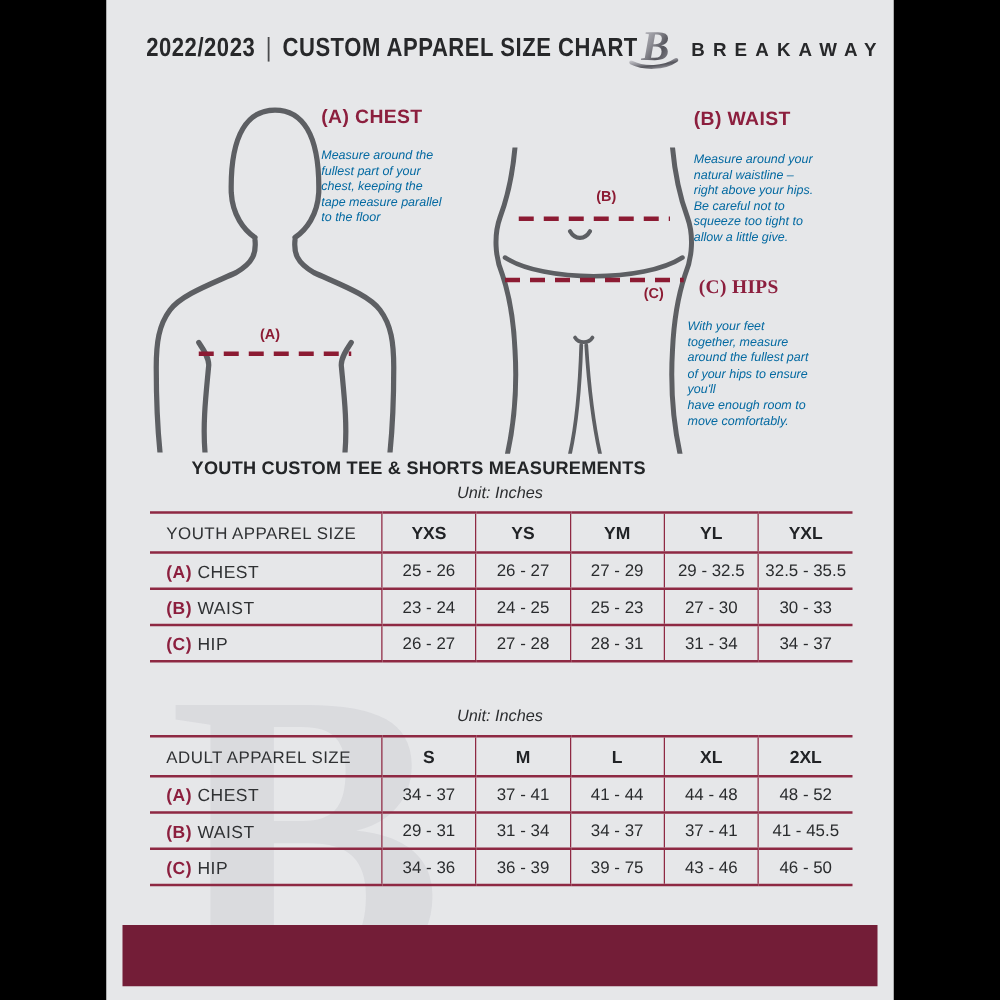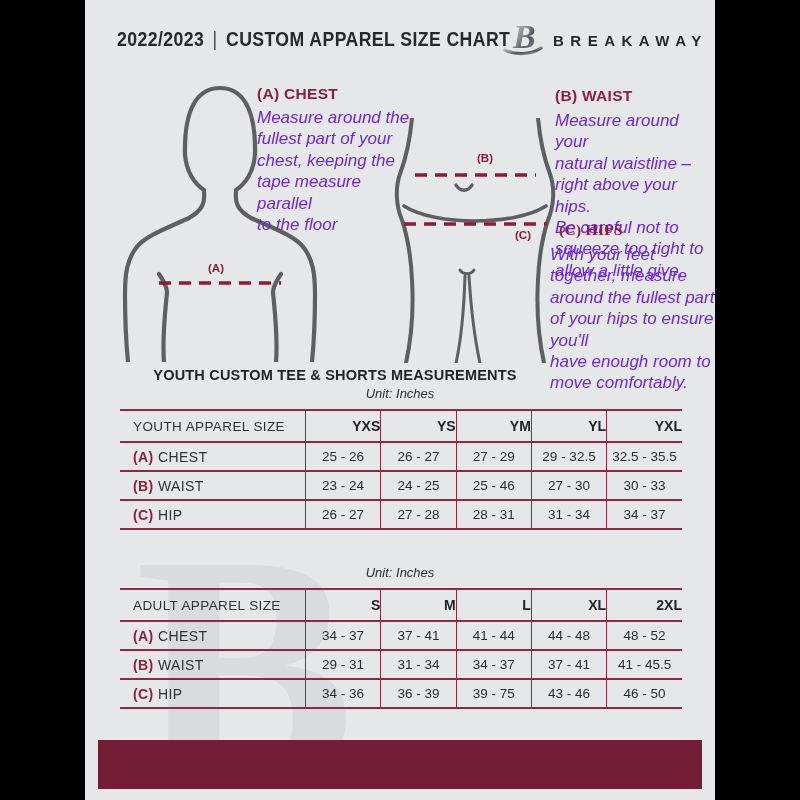--- a/index.html
+++ b/index.html
@@ -46,22 +46,22 @@
   .lbl-a { left:123px; top:262px; }
   .lbl-b { left:392px; top:152px; }
   .lbl-c { left:430px; top:229px; }
   
   .guide-h {
     position:absolute; z-index:1;
     font-size:15.5px; font-weight:800; color:#8c1f3e; letter-spacing:.3px;
   }
   .guide-b {
     position:absolute; z-index:1;
-    font-size:17px; font-style:italic; color:#6d28d9;
-    line-height:1.26; white-space:pre-line;
+    font-size:10px; font-style:italic; color:#0369a1;
+    line-height:1.26; white-space:pre-line;margin-top:12px;
   }
   .g-chest-h { left:172px; top:85px; }
   .g-chest-b { left:172px; top:107px; width:160px; }
   .g-waist-h { left:470px; top:87px; }
   .g-waist-b { left:470px; top:110px; width:160px; }
   .g-hips-h  { left:474px; top:221px;font-family:Liberation Serif, serif; }
   .g-hips-b  { left:465px; top:244px; width:170px; }
   
   .tbl-title {
     position:absolute; left:0; width:500px; text-align:center; z-index:1;
@@ -78,21 +78,21 @@
     border-collapse:collapse; table-layout:fixed;
     background:transparent;
   }
   .youth-table { top:409px; }
   .adult-table { top:588px; }
   .size-table th, .size-table td {
     border-top:2px solid #8e2943; border-bottom:2px solid #8e2943;
     font-size:13.5px; color:#2a2c2e; text-align:center;
     height:29px; padding:0;
   }
-  .size-table th { height:32px; font-weight:bold; color:#212326; font-size:14px;text-align:right; }
+  .size-table th { height:32px; font-weight:bold; color:#212326; font-size:14px; }
   .size-table th:not(:first-child), .size-table td:not(:first-child) {
     border-left:1.5px solid #8e2943;
   }
   .size-table th.col-label, .size-table td.col-label {
     text-align:left; padding-left:13px; letter-spacing:.4px;
   }
   .size-table th.col-label { font-weight:normal; font-size:13.5px; color:#2f3133; }
   .size-table td.col-label { font-size:14px; color:#2f3133; }
   .size-table .prefix { color:#8c1f3e; font-weight:bold; }
   
@@ -207,21 +207,21 @@
           <td>25 - 26</td>
           <td>26 - 27</td>
           <td>27 - 29</td>
           <td>29 - 32.5</td>
           <td>32.5 - 35.5</td>
         </tr>
         <tr>
           <td class="col-label"><span class="prefix">(B)</span> WAIST</td>
           <td>23 - 24</td>
           <td>24 - 25</td>
-          <td>25 - 46</td>
+          <td>25 - 23</td>
           <td>27 - 30</td>
           <td>30 - 33</td>
         </tr>
         <tr>
           <td class="col-label"><span class="prefix">(C)</span> HIP</td>
           <td>26 - 27</td>
           <td>27 - 28</td>
           <td>28 - 31</td>
           <td>31 - 34</td>
           <td>34 - 37</td>

